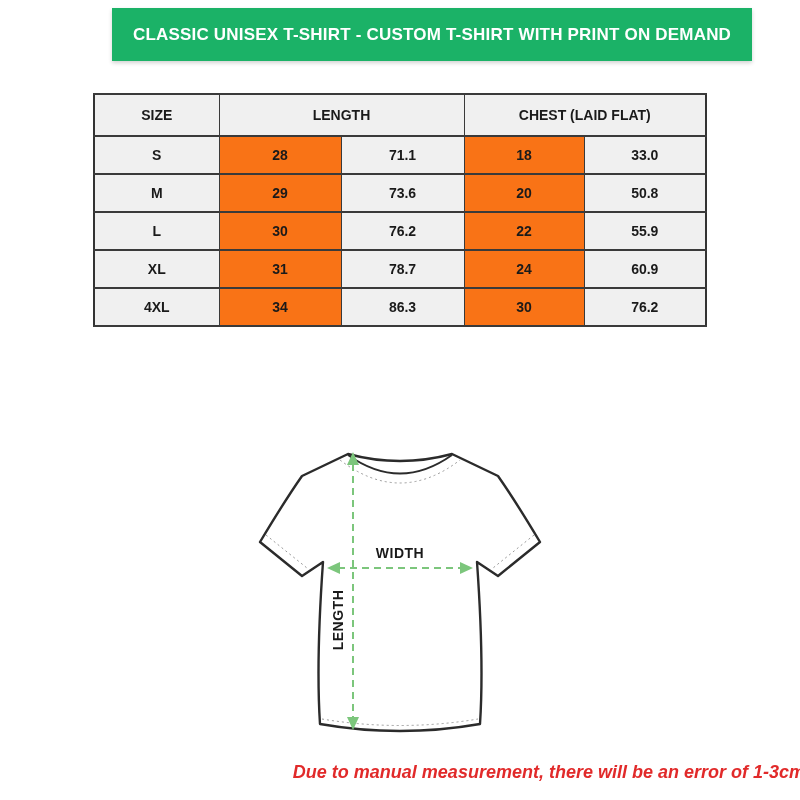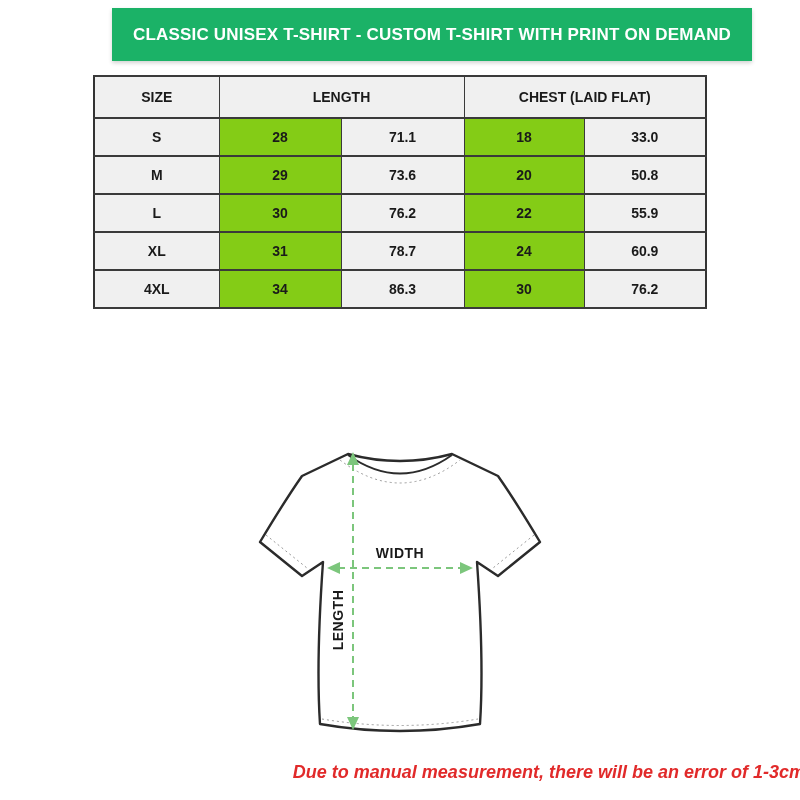--- a/index.html
+++ b/index.html
@@ -7,29 +7,29 @@
           font-family:"Liberation Sans", sans-serif;}
 
   
   .banner{position:absolute;left:80px;top:8px;width:640px;height:53px;
           background:var(--banner,#1bb267);display:flex;align-items:center;justify-content:center;
           box-shadow:0 2px 4px rgba(0,0,0,.18);margin-left:32px;}
   .banner h1{margin:0;font-size:17px;font-weight:bold;color:var(--banner-text,#fff);
              letter-spacing:.2px;white-space:nowrap;}
 
   
-  table.size-table{position:absolute;left:93px;top:75px;width:612px;
+  table.size-table{position:absolute;left:93px;top:93px;width:612px;
                    border-collapse:collapse;border:2px solid var(--border,#333);
                    table-layout:fixed;font-size:14px;font-weight:bold;color:#1a1a1a;}
   .size-table th,.size-table td{border:2px solid #3a3a3a;border-left-width:1px;border-right-width:1px;
                    text-align:center;vertical-align:middle;padding:0;}
   .size-table thead th{height:40px;background:var(--header-bg,#f0f0f0);}
   .size-table tbody td{height:36px;}
   .size-table td.gray{background:var(--header-bg,#f0f0f0);}
-  .size-table td.white{background:#84cc16;}
+  .size-table td.white{background:#f97316;}
 
   
   .shirt{position:absolute;left:250px;top:438px;}
   .outline{fill:#ffffff;stroke:#2b2b2b;stroke-width:2.4;stroke-linejoin:round;}
   .seam{fill:none;stroke:#2b2b2b;stroke-width:1.8;}
   .stitch{fill:none;stroke:#9a9a9a;stroke-width:1;stroke-dasharray:2,3;}
   .arrow-line{fill:none;stroke:var(--arrow,#7cc67c);stroke-width:2;stroke-dasharray:7,5;}
   .arrow-head{fill:var(--arrow,#7cc67c);stroke:none;}
   .dim-label{font-family:"Liberation Sans", sans-serif;font-size:14px;font-weight:bold;
              fill:#1a1a1a;letter-spacing:.5px;}

